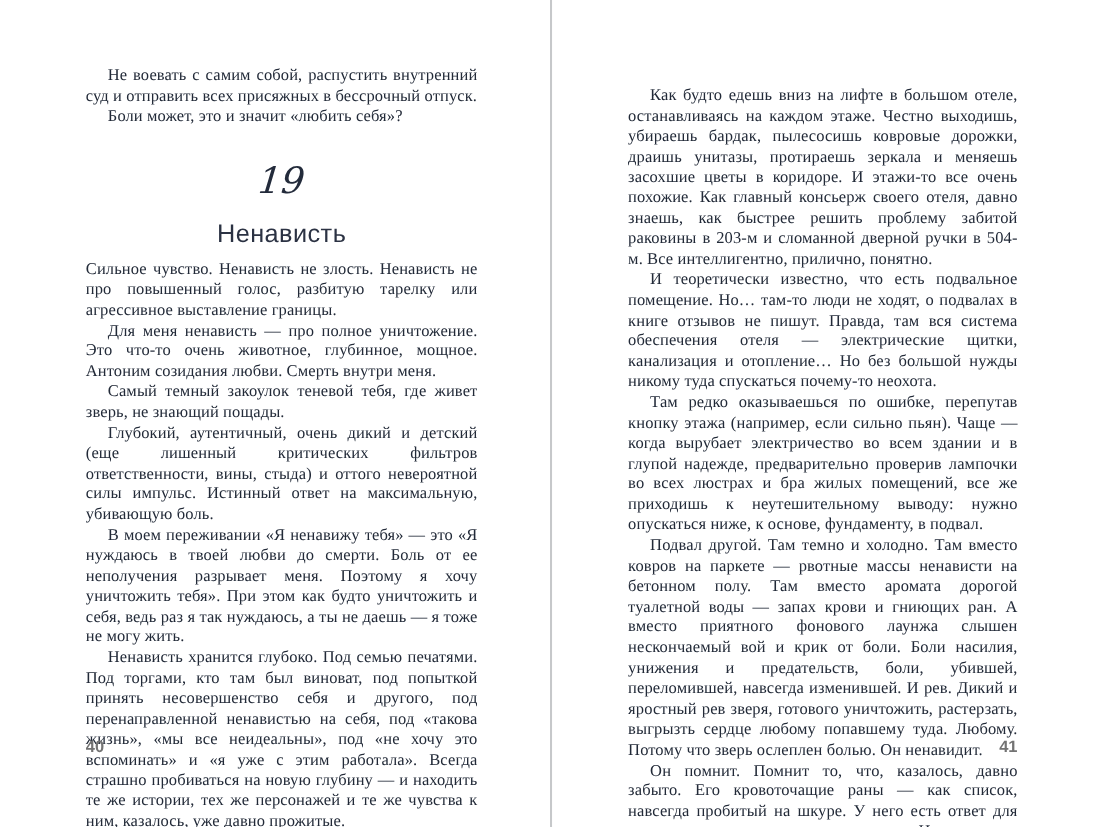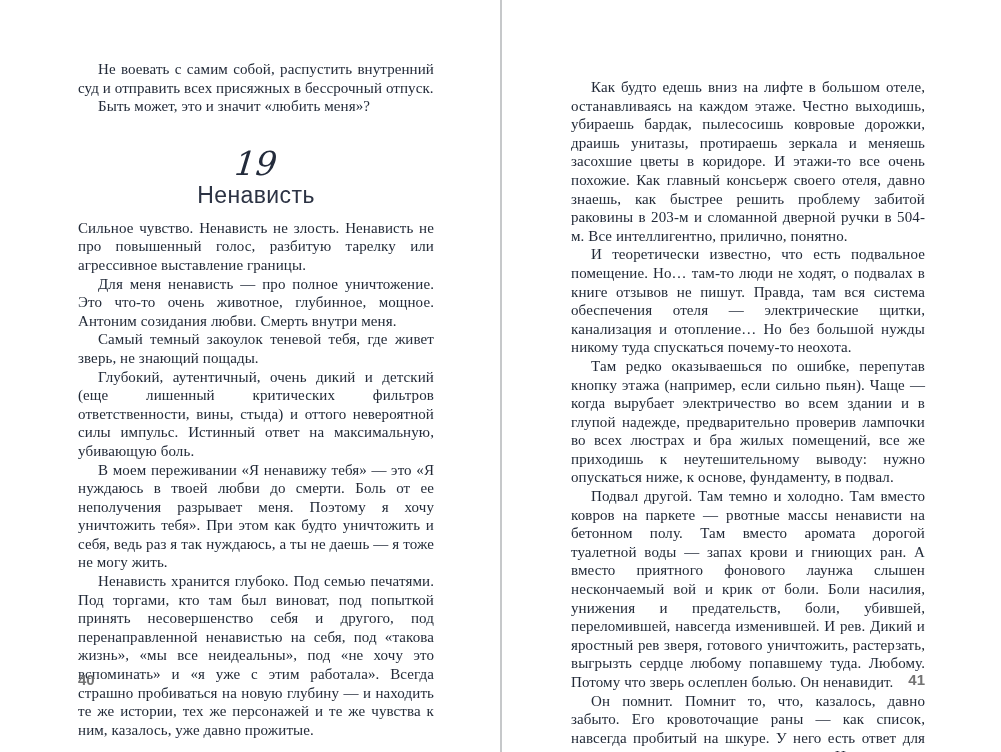--- a/index.html
+++ b/index.html
@@ -62,42 +62,42 @@
     transform: skewX(-6deg);
     display: inline-block;
   }
   .chapter-title {
     font-family: "Liberation Sans", sans-serif;
     font-weight: 400;
     font-size: 23px;
     line-height: 27px;
     letter-spacing: 0.4px;
     color: #2b3243;
-    margin-top: 0px;
+    margin-top: 17px;
   }
   .page-number {
     position: absolute;
     bottom: 64px;
     font-family: "Liberation Sans", sans-serif;
     font-weight: 700;
     font-size: 15px;
     color: #737373;
   }
   .page-number.pn-left  { left: 78px; }
   .page-number.pn-right { right: 76px; text-align: center; }
 </style>
 </head>
 <body>
 
 <div class="spread">
 
   <div class="page page-left">
     <div>
         <p class="para indent" lang="ru">Не воевать с самим собой, распустить внутренний суд и отправить всех присяжных в бессрочный отпуск.</p>
-        <p class="para indent" lang="ru">Быть может, это и значит «любить меня»?</p>
+        <p class="para indent" lang="ru">Боли может, это и значит «любить себя»?</p>
       </div>
 
     <div class="chapter-heading">
       <div class="chapter-number">19</div>
       <div class="chapter-title">Ненависть</div>
     </div>
 
     <div>
         <p class="para" lang="ru">Сильное чувство. Ненависть не злость. Ненависть не про повышенный голос, разбитую тарелку или агрессивное выставление границы.</p>
         <p class="para indent" lang="ru">Для меня ненависть — про полное уничтожение. Это что-то очень животное, глубинное, мощное. Антоним созидания любви. Смерть внутри меня.</p>

